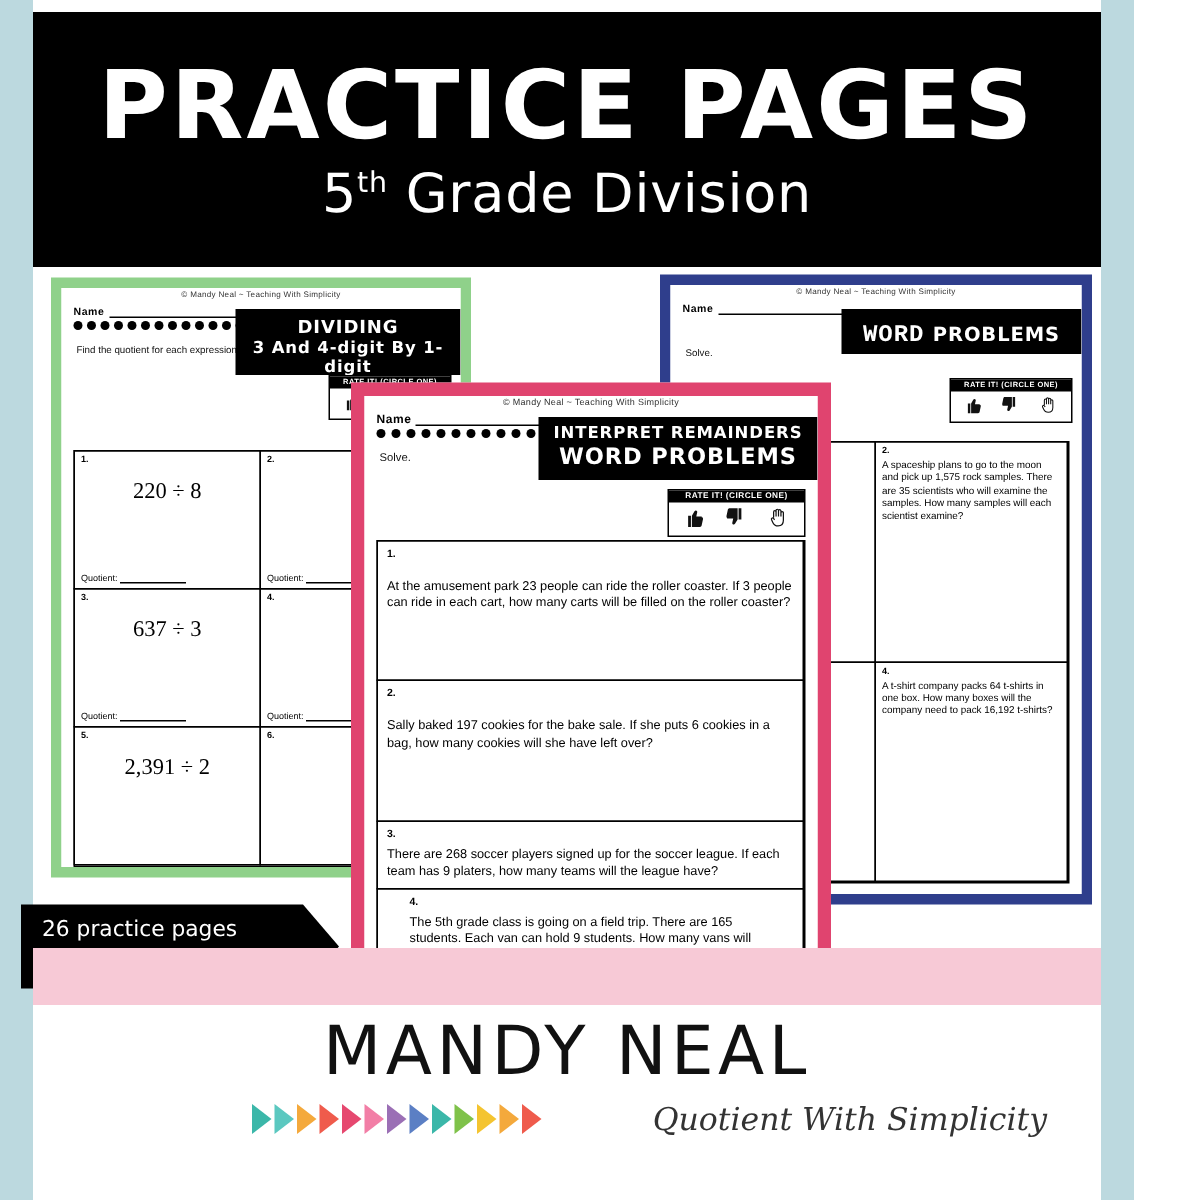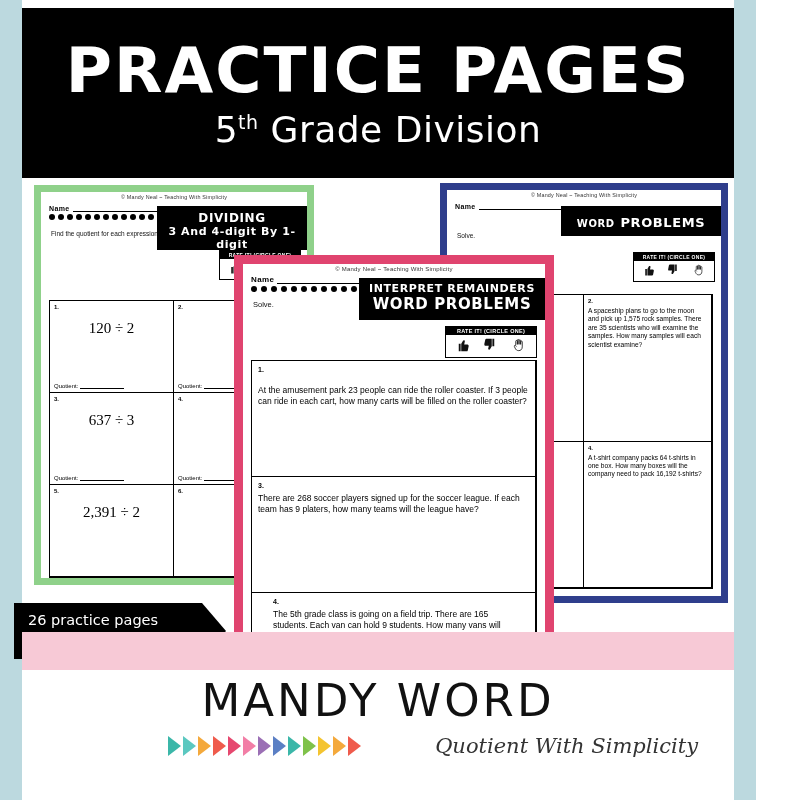--- a/index.html
+++ b/index.html
@@ -168,21 +168,21 @@
               <path d="M6 12V6a1.3 1.3 0 1 1 2.6 0v5M8.6 11V4.5a1.3 1.3 0 1 1 2.6 0V11M11.2 11V5a1.3 1.3 0 1 1 2.6 0v6M13.8 11V7a1.3 1.3 0 1 1 2.6 0v8c0 4-2.6 6-5.6 6S6 19.5 5 17l-1.2-2.6a1.3 1.3 0 0 1 2-1.6L7 14.5" fill="none" stroke="#111" stroke-width="1.3"></path>
             </svg>
         </div>
       </div>
 
       <div class="instruction" style="margin-top:6px;">Find the quotient for each expression.</div>
 
       <div class="grid" style="top:108px; height:278px; grid-template-columns:1fr 1fr; grid-template-rows:1fr 1fr 1fr;">
         <div class="cellbox">
           <div class="cell-num">1.</div>
-          <div class="cell-expr">120 ÷ 2</div>
+          <div class="cell-expr">220 ÷ 8</div>
           <div class="quotient">
               <span>Quotient:</span>
               <span class="ql"></span>
             </div>
         </div>
         <div class="cellbox">
           <div class="cell-num">2.</div>
           <div class="cell-expr"></div>
           <div class="quotient">
               <span>Quotient:</span>
@@ -214,21 +214,21 @@
           <div class="cell-expr"></div>
         </div>
       </div>
     </div>
   </div>
 
   <div class="sheet" id="sheet2">
     <div class="sheet-inner">
       <div class="credit">© Mandy Neal ~ Teaching With Simplicity</div>
       <div class="title-banner" style="top:16px; right:0; width:160px; height:30px; padding-top:6px;">
-        <div class="banner-l1" style="display:inline; font-size:10px;">WORD</div>
+        <div class="banner-l1" style="display:inline; font-size:16px;font-family:Liberation Mono, monospace;">WORD</div>
         <div class="banner-l2" style="display:inline; font-size:13px;">PROBLEMS</div>
       </div>
       <div class="name-row" style="width:140px;">
         <span class="name-label">Name</span>
         <span class="name-line"></span>
       </div>
       <div class="instruction" style="padding-top:22px;">Solve.</div>
 
       <div class="rate-box" style="right:6px; top:62px; width:82px; height:30px;">
         <div class="rate-head">RATE IT! (CIRCLE ONE)</div>
@@ -321,20 +321,24 @@
       </div>
 
       <div class="instruction" style="font-size:7.5px; padding-top:8px;">Solve.</div>
 
       <div class="grid" style="top:96px; height:290px; grid-template-columns:1fr; grid-template-rows:1fr 1fr;">
         <div class="cellbox" style="padding:5px 6px;">
           <div class="cell-num" style="font-size:7px;">1.</div>
           <div class="cell-text" style="font-size:8.5px; line-height:1.35; margin-top:12px;">At the amusement park 23 people can ride the roller coaster. If 3 people can ride in each cart, how many carts will be filled on the roller coaster?</div>
         </div>
         <div class="cellbox" style="padding:5px 6px;">
+          <div class="cell-num" style="font-size:7px;">2.</div>
+          <div class="cell-text" style="font-size:8.5px; line-height:1.35; margin-top:12px;">Sally baked 197 cookies for the bake sale. If she puts 6 cookies in a bag, how many cookies will she have left over?</div>
+        </div>
+        <div class="cellbox" style="padding:5px 6px;">
           <div class="cell-num" style="font-size:7px;">3.</div>
           <div class="cell-text" style="font-size:8.5px; line-height:1.35; margin-top:4px;">There are 268 soccer players signed up for the soccer league. If each team has 9 platers, how many teams will the league have?</div>
         </div>
         <div class="cellbox" style="padding:5px 21px;">
           <div class="cell-num" style="font-size:7px;">4.</div>
           <div class="cell-text" style="font-size:8.5px; line-height:1.35; margin-top:4px;">The 5th grade class is going on a field trip. There are 165 students. Each van can hold 9 students. How many vans will the school need to book to go to the field trip?</div>
         </div>
       </div>
     </div>
   </div>
@@ -342,21 +346,21 @@
   <div class="ribbon">
     <div class="ribbon-body">
       <div>26 practice pages</div>
       <div>10 different skills</div>
     </div>
     <div class="ribbon-arrow"></div>
   </div>
 
   <div class="pink-strip"></div>
   <div class="footer-band">
-    <div class="footer-name">MANDY WORD</div>
+    <div class="footer-name">MANDY NEAL</div>
     <div class="arrows">
       <i style="border-left-color:#3bb7a9"></i>
       <i style="border-left-color:#5bc8c0"></i>
       <i style="border-left-color:#f4a93c"></i>
       <i style="border-left-color:#ef5b4c"></i>
       <i style="border-left-color:#e6486f"></i>
       <i style="border-left-color:#f27ea6"></i>
       <i style="border-left-color:#9b6fb5"></i>
       <i style="border-left-color:#5b7fc4"></i>
       <i style="border-left-color:#3bb7a9"></i>

